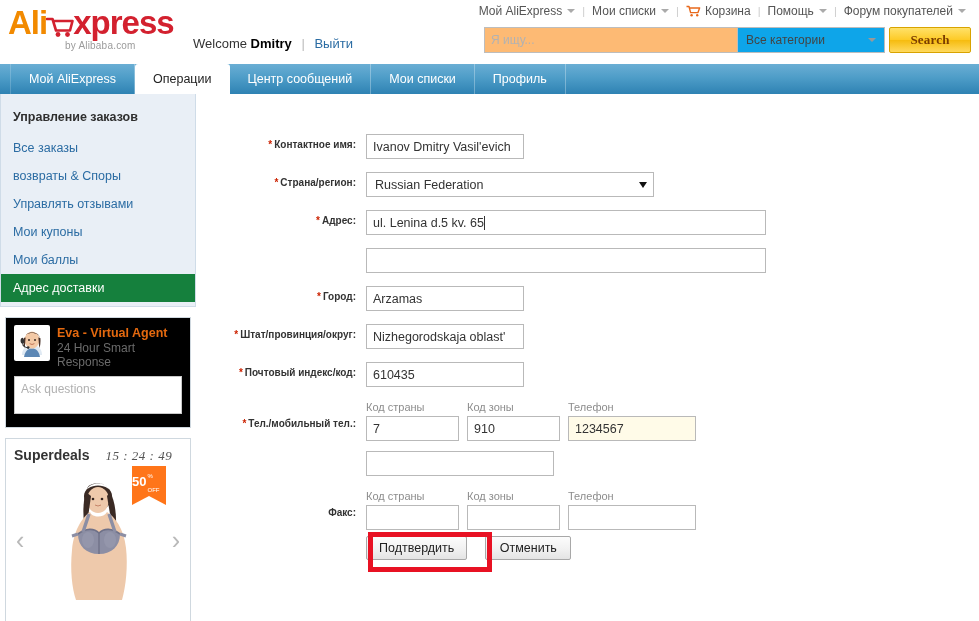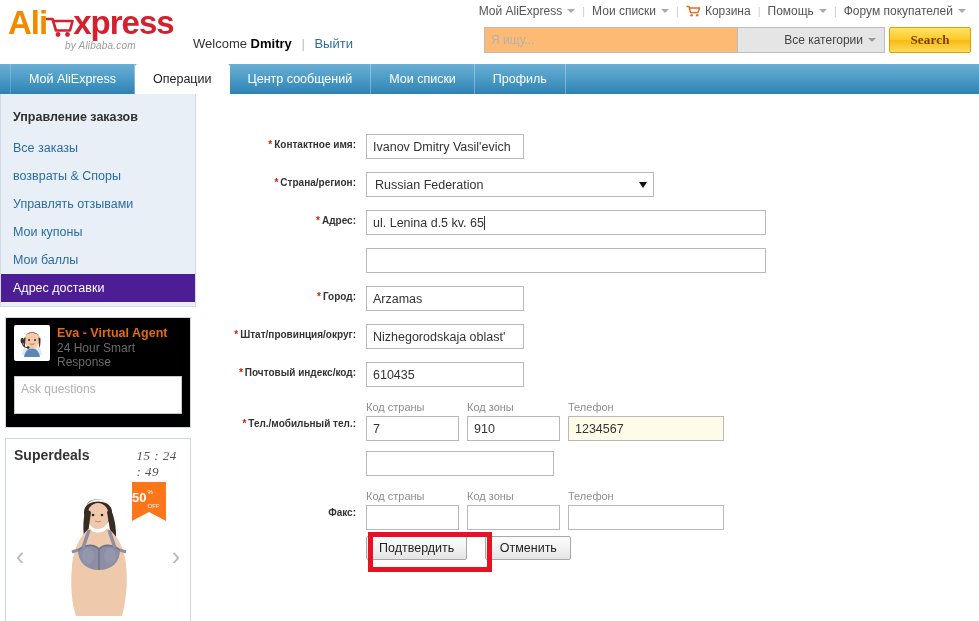--- a/index.html
+++ b/index.html
@@ -47,21 +47,21 @@
     line-height: 34px; white-space: nowrap;
   }
   .logo .ali { color: #f28a00; }
   .logo .xp  { color: #d3212f; }
   .logo .cartlogo {
     display:inline-block; width: 28px; height: 24px; vertical-align: -4px;
     position: relative; margin: 0 -1px;
   }
   .byline {
     position: absolute; left: 57px; top: 36px;
-    font-size: 10px; color: #9b9b9b; letter-spacing: .2px; font-style: italic;
+    font-size: 10px; color: #9b9b9b; letter-spacing: .2px;
   }
   .welcome {
     position: absolute; left: 185px; top: 32px;
     font-size: 13px; color: #333; white-space: nowrap;
   }
   .welcome b { color: #000; }
   .welcome .pipe { color: #bbb; margin: 0 6px; }
   .welcome a { color: #2b6ca3; text-decoration: none; cursor: pointer; }
 
   
@@ -70,22 +70,22 @@
     width: 253px; height: 26px;
     border: 1px solid #bdbdbd; border-right: none;
     padding: 0 6px; font-size: 12px; color: #333;
     font-family: "Liberation Sans", sans-serif;
     outline: none; background: #fdba74;
   }
   .search-input::placeholder { color: #b2b2b2; }
   .search-cat {
     width: 148px; height: 26px;
     border: 1px solid #bdbdbd;
-    background: #e5e5e5;
-    display: flex; align-items: center; justify-content: flex-end;
+    background: #0ea5e9;
+    display: flex; align-items: center; justify-content: space-between;
     padding: 0 8px; font-size: 12px; color: #444; cursor: pointer;
   }
   .search-cat .caret-down { border-top-color: #999; }
   .search-btn {
     width: 82px; height: 26px; margin-left: 4px;
     border: 1px solid #d8a300;
     border-radius: 2px;
     background: linear-gradient(to bottom, #ffe169 0%, #fdcb28 48%, #f6bc10 52%, #ffd95e 100%);
     color: #7a3d00; font-weight: bold; font-size: 13px;
     font-family: "Liberation Serif", serif;
@@ -125,21 +125,21 @@
   }
   .side-title {
     font-size: 12.5px; font-weight: bold; color: #2f2f2f;
     padding: 6px 0 10px 12px;
   }
   .side-item {
     display: block; font-size: 12.5px; color: #2b6ca3;
     padding: 7px 0 7px 12px; cursor: pointer; text-decoration: none;
   }
   .side-item.active {
-    background: #4c1d95; color: #fff; font-weight: normal;
+    background: #15803d; color: #fff; font-weight: normal;
   }
 
   
   .eva {
     margin: 10px 5px 0 5px; border: 1px solid #cfd8df; background: #000000;
     padding: 7px 8px 10px 8px;
   }
   .eva-top { display: flex; align-items: flex-start; }
   .eva-avatar {
     width: 36px; height: 36px; flex: 0 0 36px; margin-right: 7px;
@@ -154,21 +154,21 @@
     font-family: "Liberation Sans", sans-serif; font-size: 12px;
     color: #333; padding: 5px 6px; resize: none; outline: none;
   }
   .eva-input::placeholder { color: #b0b0b0; }
 
   
   .deals {
     margin: 10px 5px 0 5px; border: 1px solid #cfd8df; background: #fff;
     padding: 8px 8px 0 8px; height: 200px; position: relative; overflow: hidden;
   }
-  .deals-head { display: flex; align-items: baseline; gap: 31px; }
+  .deals-head { display: flex; align-items: baseline; }
   .deals-title { font-size: 14px; font-weight: bold; color: #333; }
   .deals-timer {
     margin-left: 16px; font-size: 13px; color: #555;
     font-family: "Liberation Serif", serif; font-style: italic; letter-spacing: .5px;
   }
   .deal-stage { position: relative; height: 150px; margin-top: 6px; }
   .badge50 {
     position: absolute; right: 16px; top: -4px; width: 34px; height: 40px; z-index: 4;
   }
   .badge50 .b-body {
@@ -230,21 +230,21 @@
     padding: 0 6px 0 8px; font-size: 12.5px; color: #333; cursor: pointer;
   }
   .sel .tri {
     width: 0; height: 0;
     border-left: 4px solid transparent; border-right: 4px solid transparent;
     border-top: 6px solid #111;
   }
   .phone-grid { display: flex; }
   .ph-col { margin-right: 8px; }
   .ph-cap { font-size: 11px; color: #8d8d8d; line-height: 14px; margin-bottom: 2px; }
-  .ph-cc { width: 93px; } .ph-ac { width: 93px; } .ph-no { width: 156px; }
+  .ph-cc { width: 93px; } .ph-ac { width: 93px; } .ph-no { width: 128px; }
   .btn-row { display: flex; align-items: center; margin-top: 6px; }
   .btn {
     height: 24px; min-width: 98px; padding: 0 12px;
     border: 1px solid #a8a8a8; border-radius: 2px;
     background: linear-gradient(to bottom, #fcfcfc 0%, #f1f1f1 55%, #e4e4e4 100%);
     font-family: "Liberation Sans", sans-serif; font-size: 12.5px; color: #222;
     cursor: pointer;
   }
   .hl-box {
     position: absolute; border: 5px solid #e81123; background: transparent;

